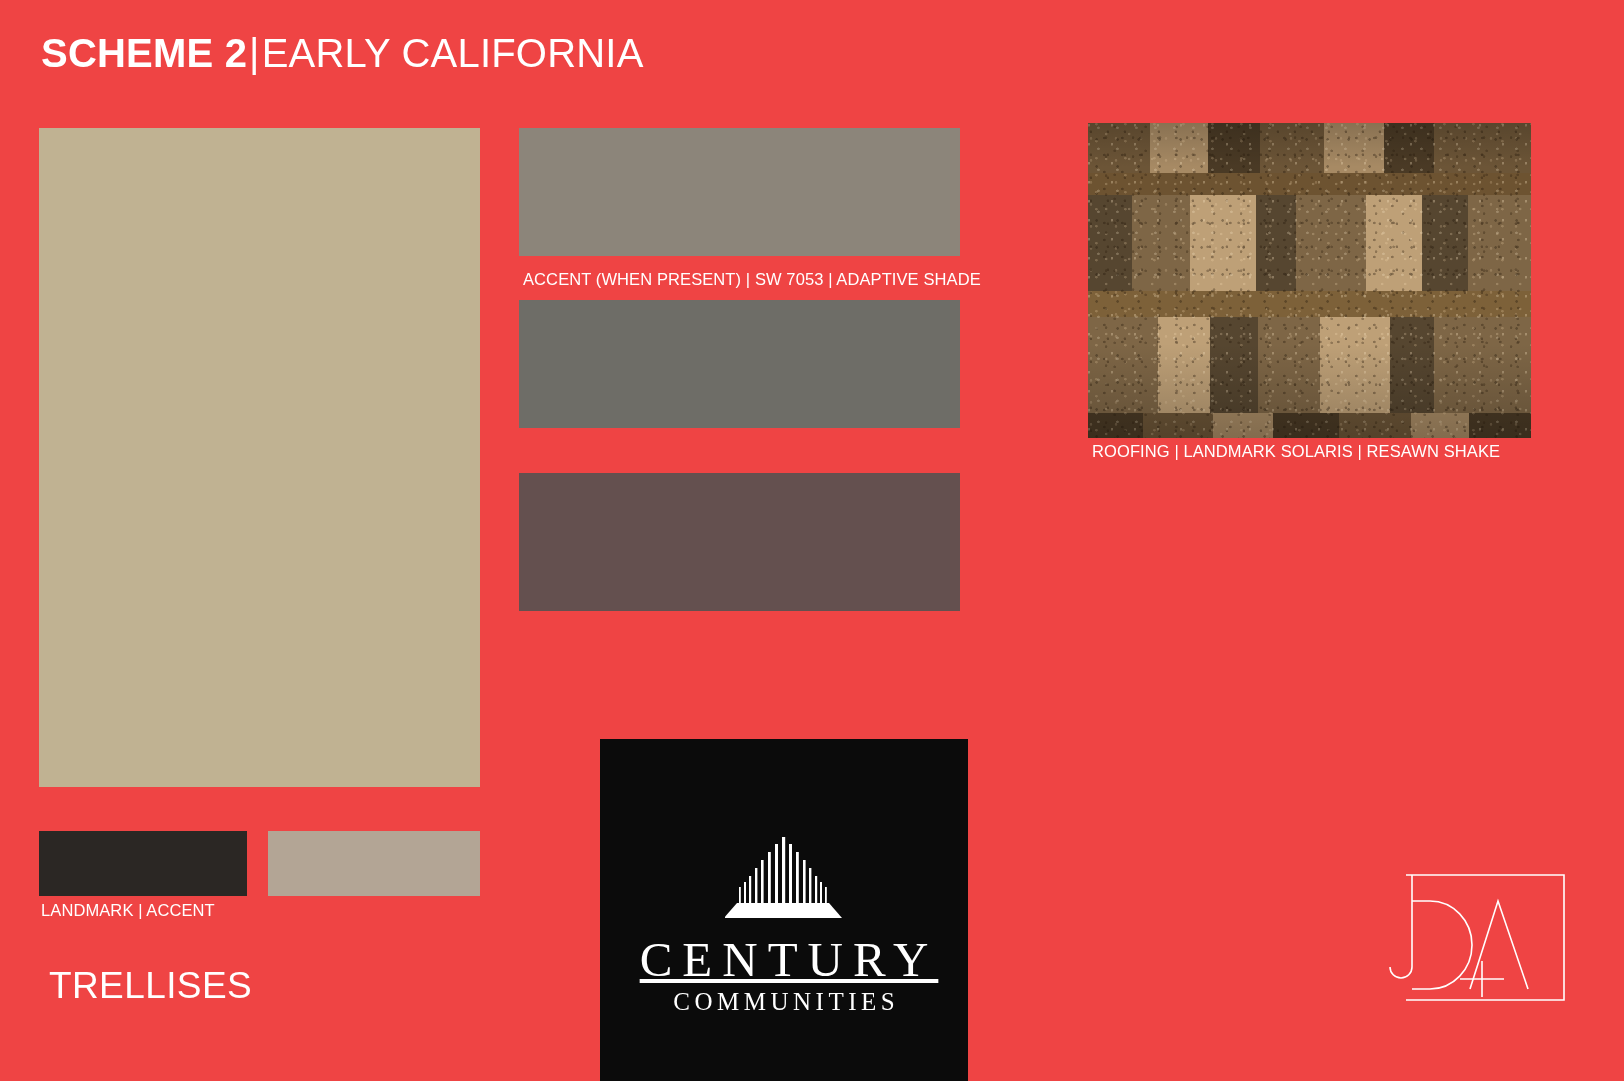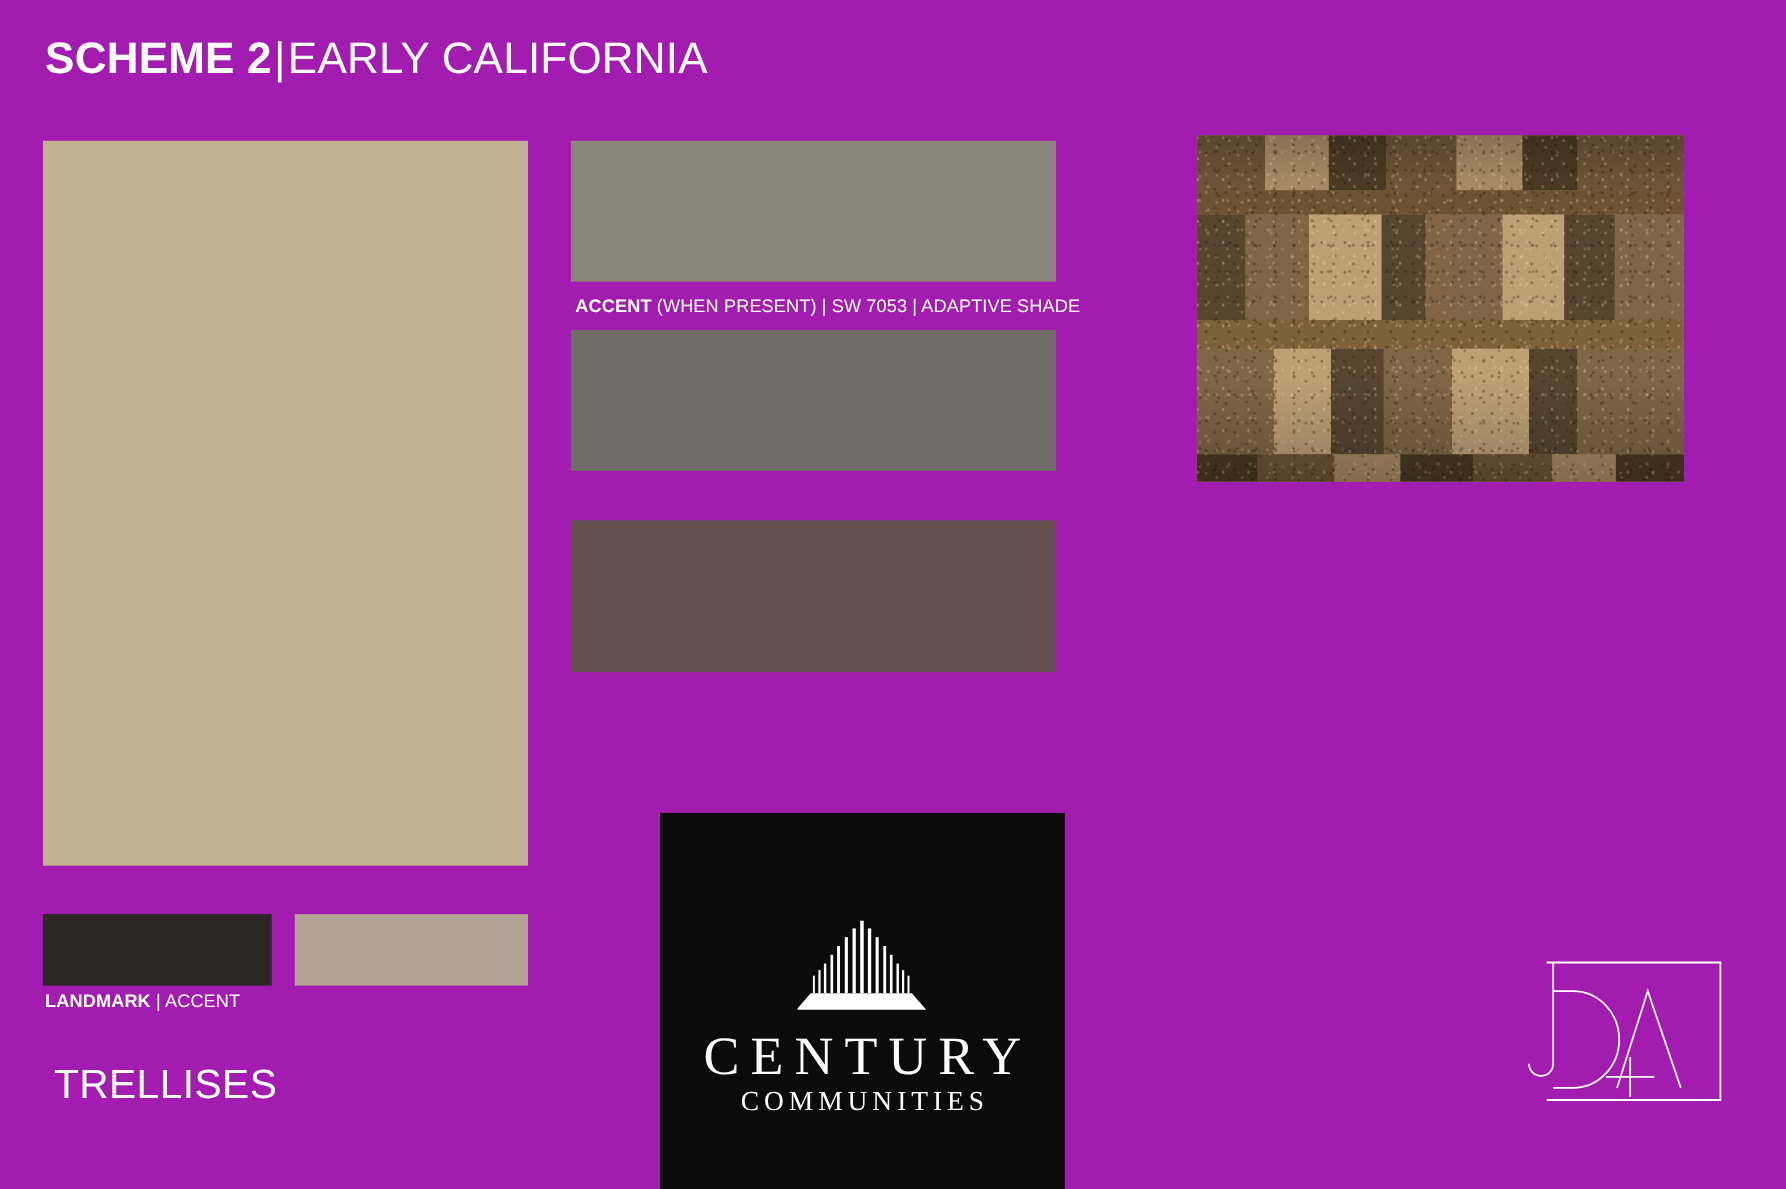--- a/index.html
+++ b/index.html
@@ -1,37 +1,37 @@
 <!DOCTYPE html>
 <html><head>
 <meta charset="utf-8">
 <style>
   html,body{margin:0;padding:0;background:#000;}
   body{
     width:1624px;height:1081px;position:relative;overflow:hidden;
     font-family:"Liberation Sans",sans-serif;color:#fff;
     -webkit-font-smoothing:antialiased;
   }
-  .board{position:absolute;inset:0;background:#a21caf;}
+  .board{position:absolute;inset:0;background:#ef4444;}
 
   
   .title{
     position:absolute;left:41px;top:33px;
     font-size:40px;letter-spacing:.2px;line-height:1;white-space:nowrap;
   }
   .title .b{font-weight:700;}
   .title .r{font-weight:400;}
   .title .sep{font-weight:400;padding:0 2px;}
 
   
   .lab{
     font-size:16.5px;line-height:1.32;letter-spacing:.1px;color:#fff;
     white-space:nowrap;
   }
-  .lab .b{font-weight:700;margin-top:24px;}
+  .lab .b{font-weight:400;margin-top:24px;}
   .lab .r{font-weight:400;}
   .lab.wrap{white-space:normal;}
 
   
   .sw-main{
     position:absolute;left:39px;top:128px;width:441px;height:659px;
     background:#c0b292;
   }
   .lab-main{position:absolute;left:41px;top:790px;}
 
@@ -114,20 +114,21 @@
     position:absolute;left:600px;top:739px;width:368px;height:342px;
     background:#0b0b0b;
     display:flex;flex-direction:column;align-items:center;justify-content:flex-start;
   }
   .cent-mark{position:absolute;left:50%;top:96px;transform:translateX(-50%);}
   .cent-name{
     position:absolute;left:50%;top:196px;transform:translateX(-50%);
     font-family:"Liberation Serif",serif;font-size:49px;font-weight:400;
     letter-spacing:10px;line-height:1;white-space:nowrap;
     text-indent:10px;
+    text-decoration:underline;
   }
   .cent-sub{
     position:absolute;left:50%;top:250px;transform:translateX(-50%);
     font-family:"Liberation Serif",serif;font-size:25px;font-weight:400;
     letter-spacing:4.5px;line-height:1;white-space:nowrap;text-indent:4.5px;
   }
 
   
   .jda{position:absolute;left:1378px;top:861px;width:200px;height:150px;}
 </style>
@@ -206,20 +207,24 @@
         <div class="tab tab-h" style="left:125px;width:60px;"></div>
         <div class="tab tab-d" style="left:185px;width:66px;"></div>
         <div class="tab tab-l" style="left:251px;width:72px;"></div>
         <div class="tab tab-h" style="left:323px;width:58px;"></div>
         <div class="tab tab-d" style="left:381px;width:62px;"></div>
       </div>
 
     </div>
     <div class="grain"></div>
     <div class="roof-shadow"></div>
+  </div>
+  <div class="lab lab-roof">
+    <span class="b">ROOFING | LANDMARK</span>
+    <span class="r">SOLARIS | RESAWN SHAKE</span>
   </div>
 
   <div class="century">
     <div class="cent-mark">
       <svg width="118" height="86" viewBox="0 0 118 86" aria-hidden="true">
         <g fill="#ffffff">
           <rect x="57" y="2" width="3.2" height="66"></rect>
           <rect x="50" y="9" width="3.0" height="59"></rect>
           <rect x="64" y="9" width="3.0" height="59"></rect>
           <rect x="43" y="17" width="2.8" height="51"></rect>

